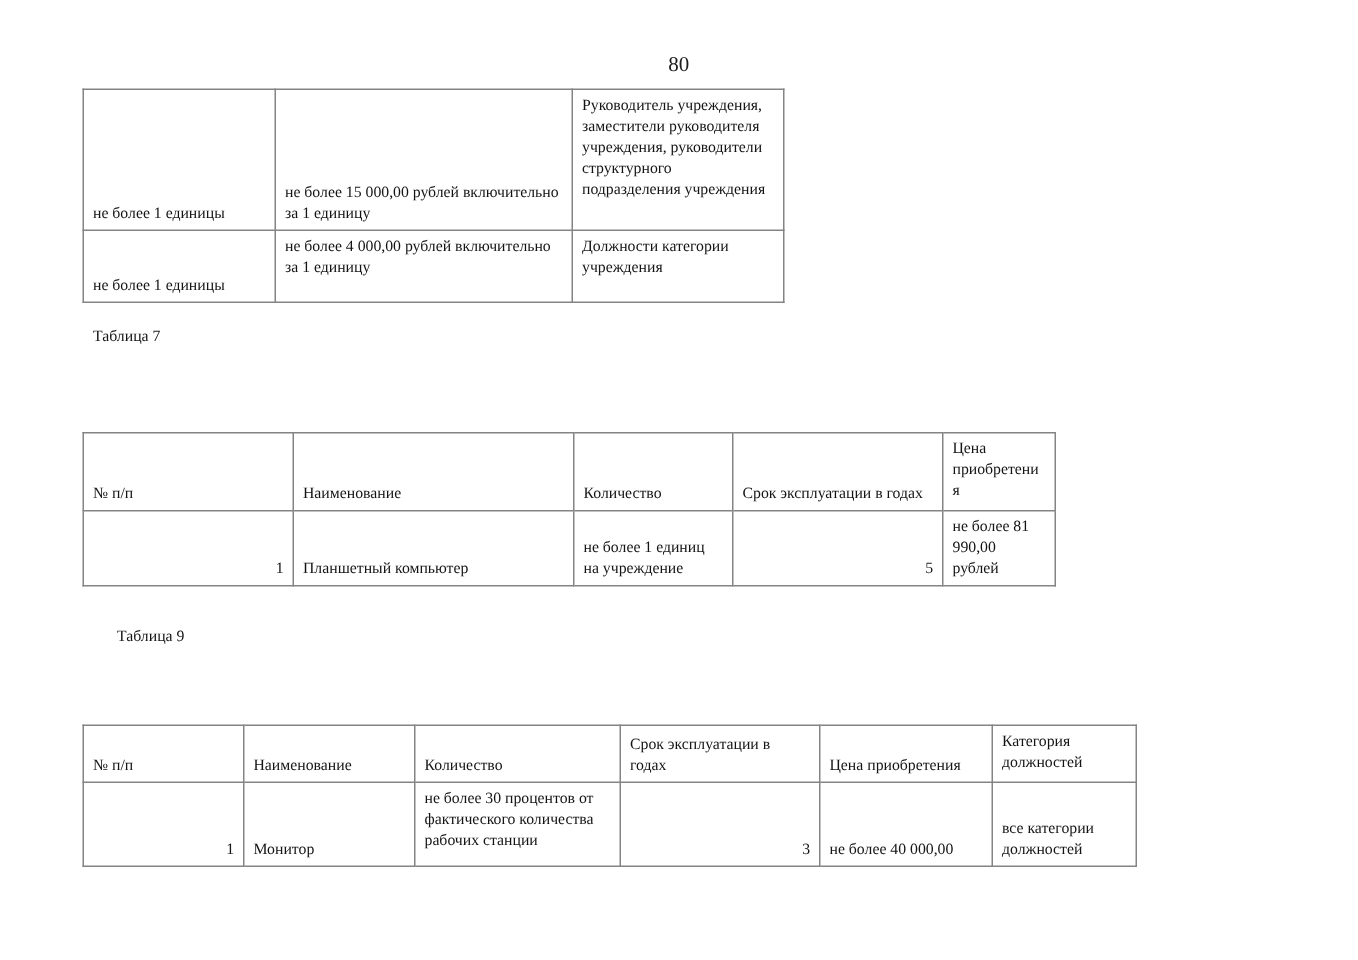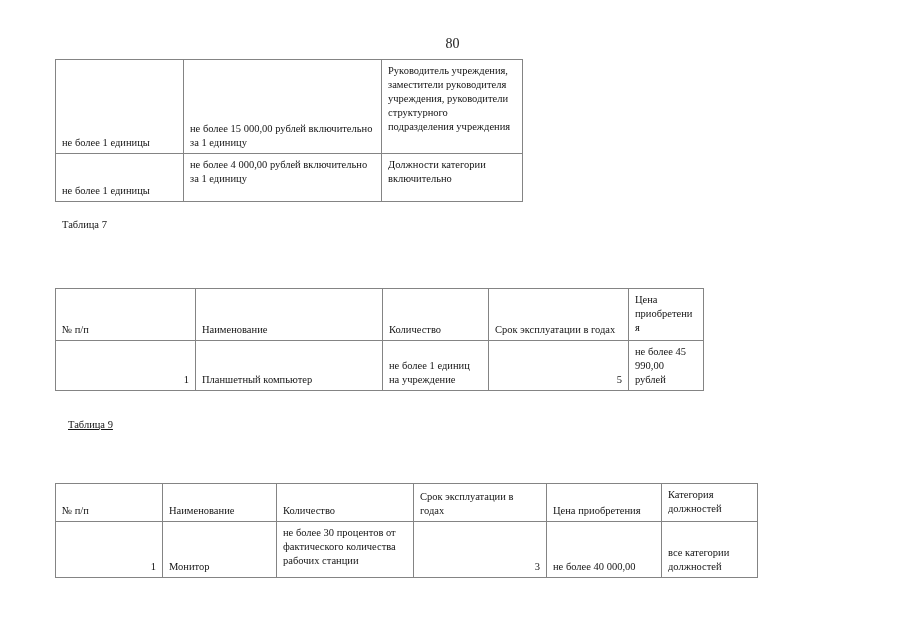--- a/index.html
+++ b/index.html
@@ -68,21 +68,21 @@
     position: absolute;
     font-size: 10.5px;
     line-height: 16px;
     color: #141414;
   }
   .caption-label { margin: 0; }
   .caption-text  { margin: 0; }
   .caption-gap   { height: 16px; }
 
   #caption-8 { left: 62px; top: 217px; width: 560px; }
-  #caption-9 { left: 68px; top: 417px; width: 700px; text-decoration: underline; }
+  #caption-9 { left: 78px; top: 417px; width: 700px; }
 
   
   #table-8 {
     left: 55px;
     top: 288px;
     width: 648px;
   }
   #table-8 tr.head td { height: 44px; }
   #table-8 tr.body td { height: 42px; }
 
@@ -110,21 +110,21 @@
     </colgroup>
     <tbody>
       <tr class="r1">
         <td>не более 1 единицы</td>
         <td>не более 15 000,00 рублей включительно за 1 единицу</td>
         <td class="top">Руководитель учреждения, заместители руководителя учреждения, руководители структурного подразделения учреждения</td>
       </tr>
       <tr class="r2">
         <td>не более 1 единицы</td>
         <td class="top">не более 4 000,00 рублей включительно за 1 единицу</td>
-        <td class="top">Должности категории включительно</td>
+        <td class="top">Должности категории учреждения</td>
       </tr>
     </tbody>
   </table>
 
   <div class="caption-block" id="caption-8">
     <p class="caption-label">Таблица 7</p>
     <div class="caption-gap"></div>
   </div>
 
   <table class="doc-table" id="table-8">
@@ -141,21 +141,21 @@
         <td>Наименование</td>
         <td>Количество</td>
         <td>Срок эксплуатации в годах</td>
         <td class="top">Цена приобретения</td>
       </tr>
       <tr class="body">
         <td class="num">1</td>
         <td>Планшетный компьютер</td>
         <td>не более 1 единиц на учреждение</td>
         <td class="num">5</td>
-        <td class="top">не более 45 990,00 рублей</td>
+        <td class="top">не более 81 990,00 рублей</td>
       </tr>
     </tbody>
   </table>
 
   <div class="caption-block" id="caption-9">
     <p class="caption-label">Таблица 9</p>
     <div class="caption-gap"></div>
   </div>
 
   <table class="doc-table" id="table-9">

